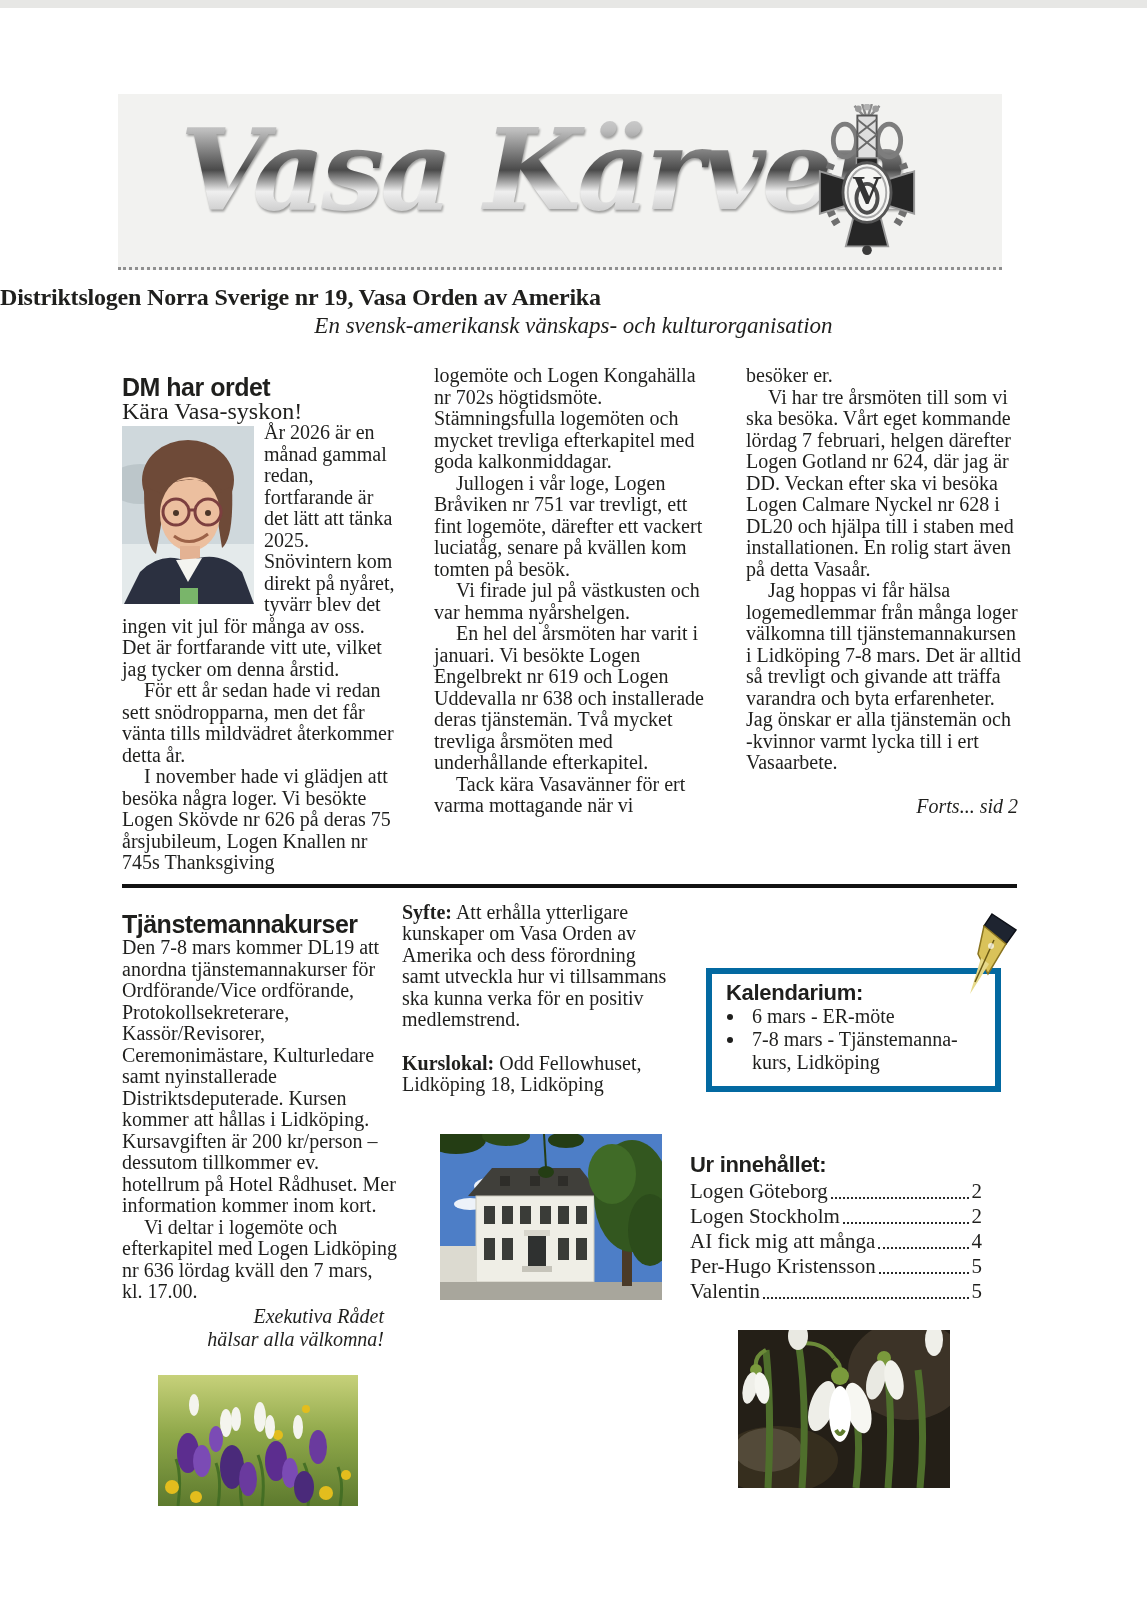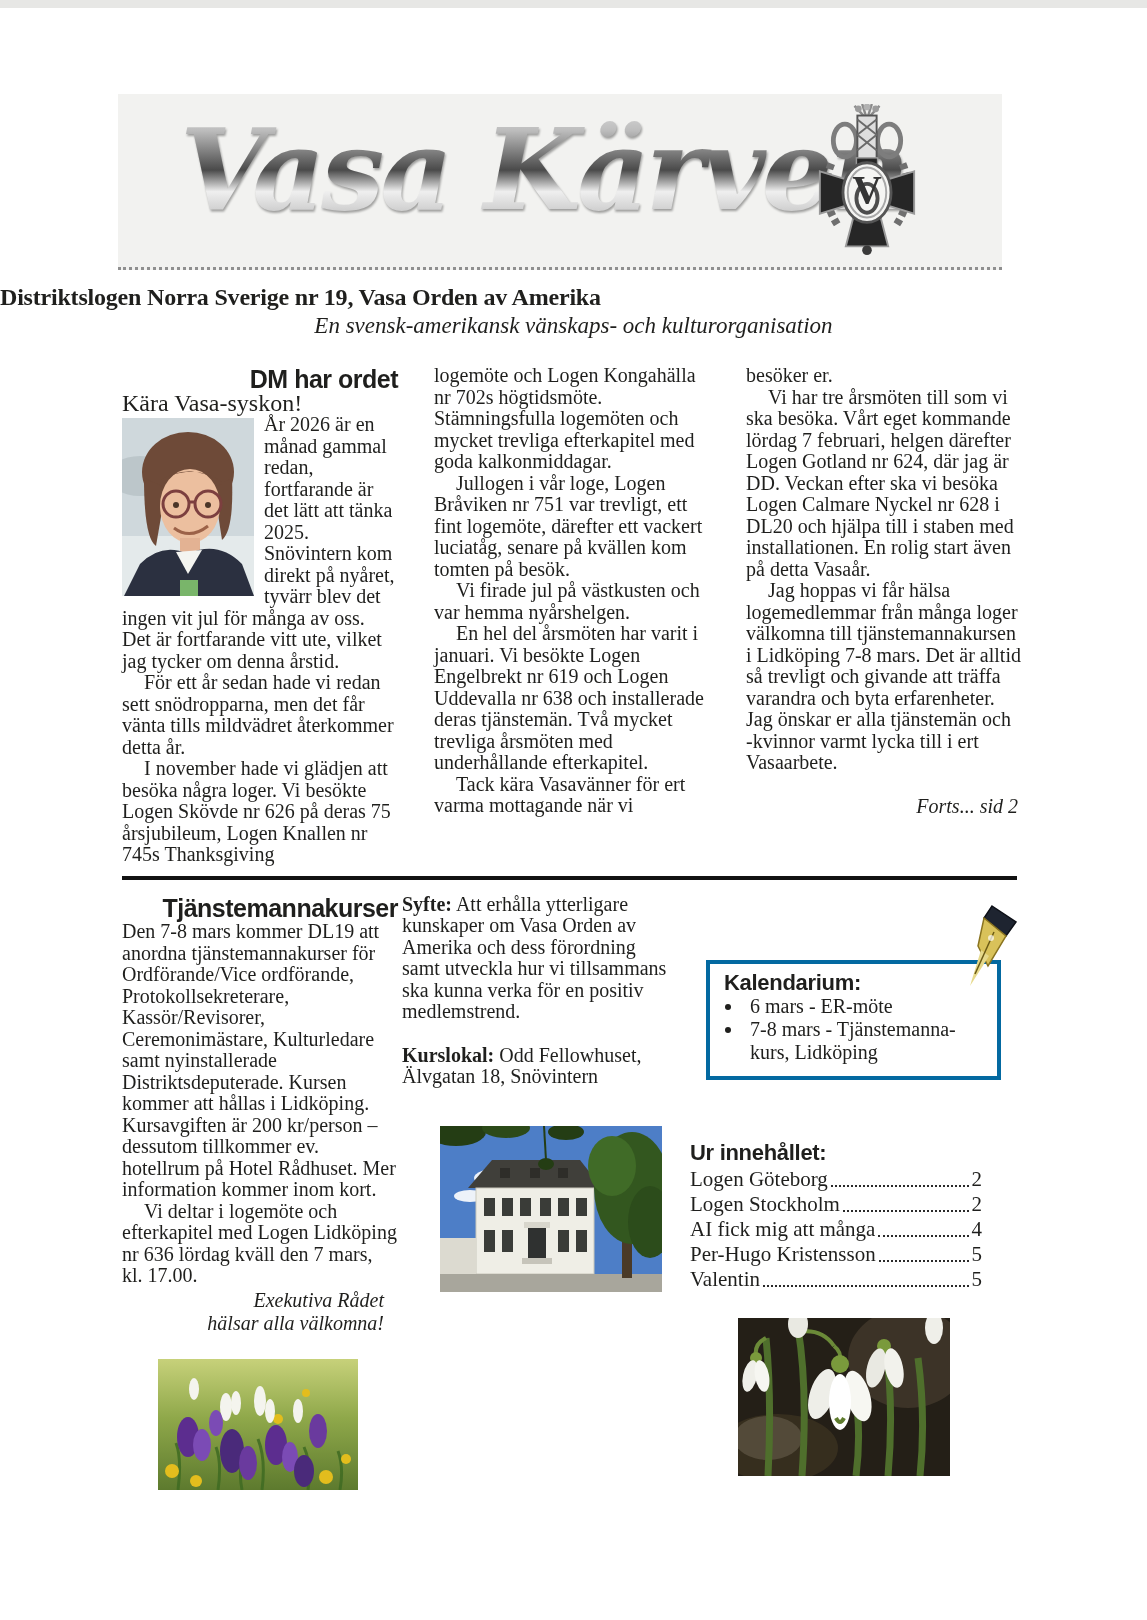--- a/index.html
+++ b/index.html
@@ -69,23 +69,22 @@
     width:900px;
     margin:26px 0 0 122px;
   }
   .col{width:276px;font-size:20px;line-height:21.5px;}
   .col p{margin:0;}
   .indent{text-indent:22px;}
   h2.section-head{
     font-family:"Liberation Sans","DejaVu Sans",sans-serif;
     font-size:25px;
     letter-spacing:-0.5px;
-    margin:4px 0 2px 0;
+    margin:12px 0 2px 0;
     font-weight:bold;
-    text-align:right;
   }
   .salutation{font-size:24px;}
   .dm-photo{float:left;width:132px;height:178px;margin:4px 10px 2px 0;}
   .forts{margin-top:22px;text-align:right;font-style:italic;font-size:20px;padding-right:4px;}
 
   
   .divider{
     height:4px;
     background:#121212;
     width:895px;
@@ -113,21 +112,21 @@
   }
   .crocus-photo{display:block;margin:24px 0 0 36px;width:200px;height:131px;}
   .building-photo{display:block;margin:38px 0 0 38px;width:222px;height:166px;}
   .kurslokal-p{margin-top:22px !important;}
 
   .pen-icon{position:absolute;left:276px;top:10px;width:60px;height:85px;}
   .kalendarium-box{
     margin:66px 0 0 24px;
     width:295px;
     box-sizing:border-box;
-    border:4px solid #0369a1;
+    border:6px solid #0369a1;
     background:#ffffff;
     padding:8px 12px 12px 14px;
   }
   .kalendarium-box h3{
     font-family:"Liberation Sans","DejaVu Sans",sans-serif;
     font-size:22px;
     margin:0 0 2px 0;
     letter-spacing:-0.3px;
   }
   .kalendarium-box ul{margin:0;padding:0 0 0 20px;}
@@ -298,21 +297,21 @@
             <ellipse cx="132" cy="98" rx="8" ry="15" fill="#7b4bb5"></ellipse>
           <ellipse cx="160" cy="72" rx="9" ry="17" fill="#6a3a9e"></ellipse>
             <ellipse cx="58" cy="64" rx="7" ry="13" fill="#7b4bb5"></ellipse>
           <ellipse cx="146" cy="112" rx="10" ry="16" fill="#4a2a7a"></ellipse>
         </g>
       </svg>
     </div>
 
     <div class="lcol2">
       <p><strong class="label">Syfte:</strong> <span>Att erhålla ytterligare kunskaper om Vasa Orden av Amerika och dess förordning samt utveckla hur vi tillsammans ska kunna verka för en positiv medlemstrend.</span></p>
-      <p class="kurslokal-p"><strong class="label">Kurslokal:</strong> <span>Odd Fellowhuset, Älvgatan 18, Snövintern</span></p>
+      <p class="kurslokal-p"><strong class="label">Kurslokal:</strong> <span>Odd Fellowhuset, Lidköping 18, Lidköping</span></p>
       <svg class="building-photo" viewBox="0 0 222 166">
         <rect width="222" height="166" fill="#4d7ec7"></rect>
         <g fill="#ffffff" opacity="0.9">
           <ellipse cx="60" cy="52" rx="26" ry="10"></ellipse>
             <ellipse cx="96" cy="44" rx="20" ry="8"></ellipse>
           <ellipse cx="140" cy="56" rx="18" ry="7"></ellipse>
             <ellipse cx="30" cy="70" rx="16" ry="6"></ellipse>
         </g>
 
         <polygon points="28,62 52,34 140,34 162,62" fill="#403f3a"></polygon>

